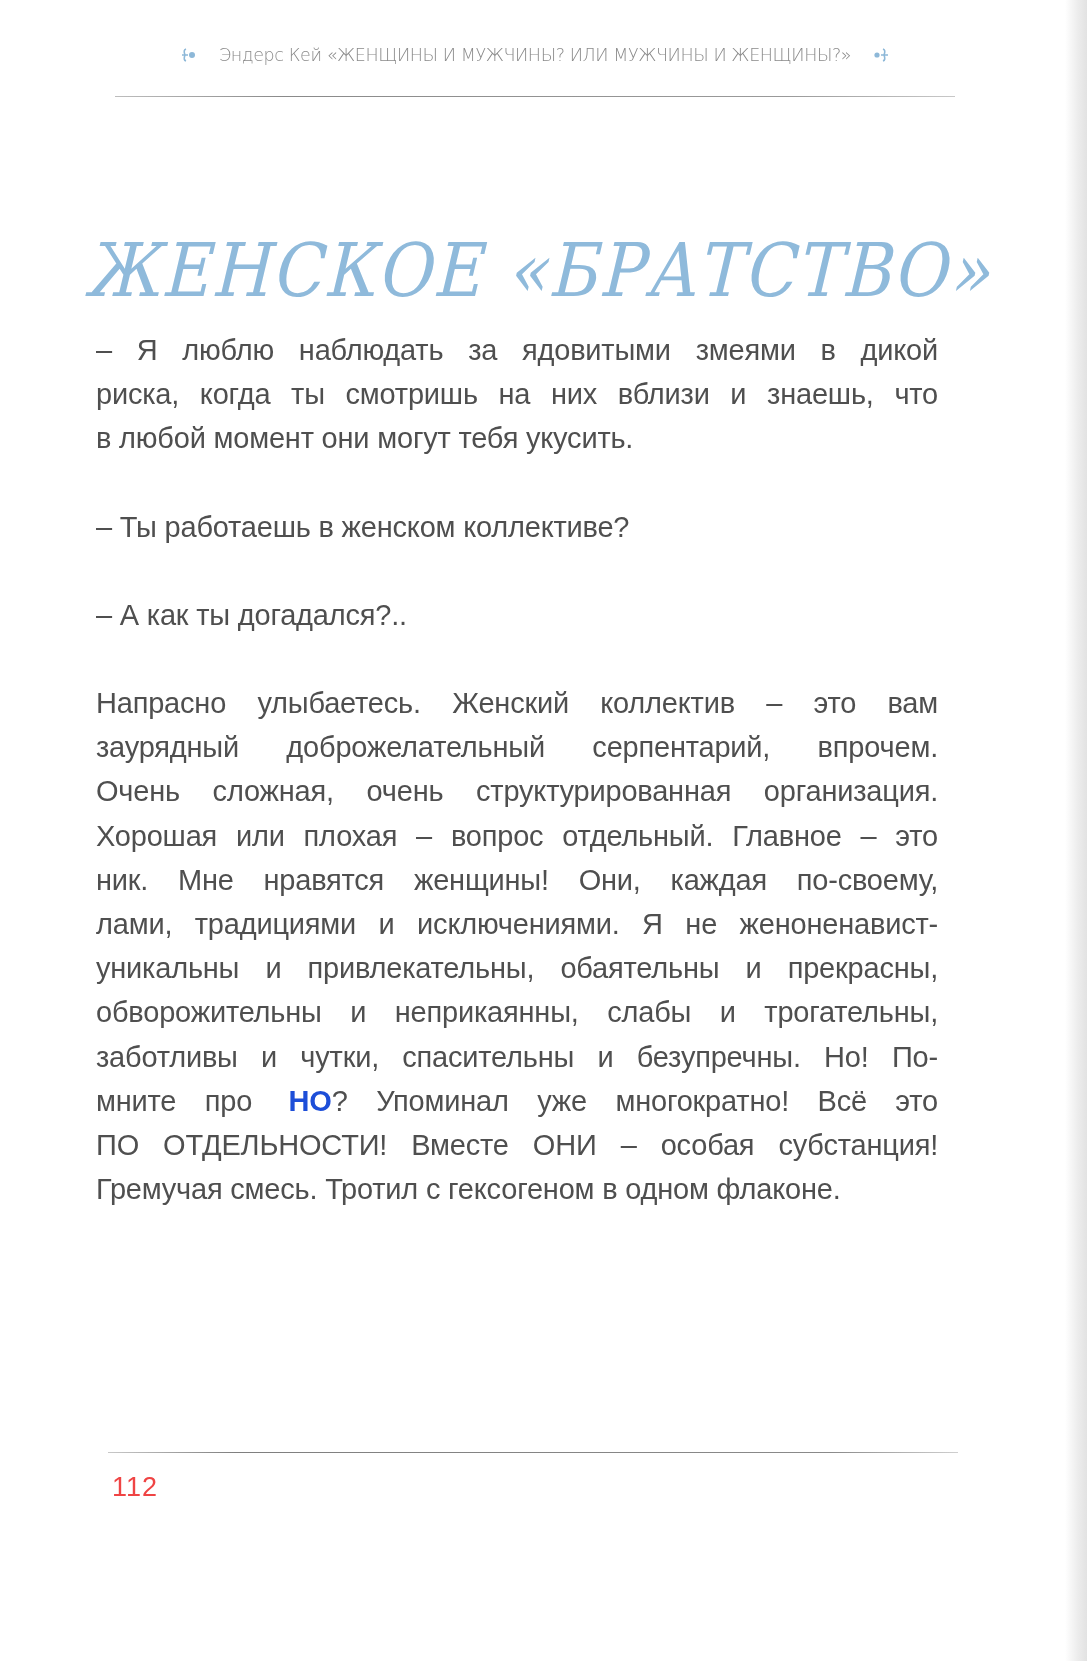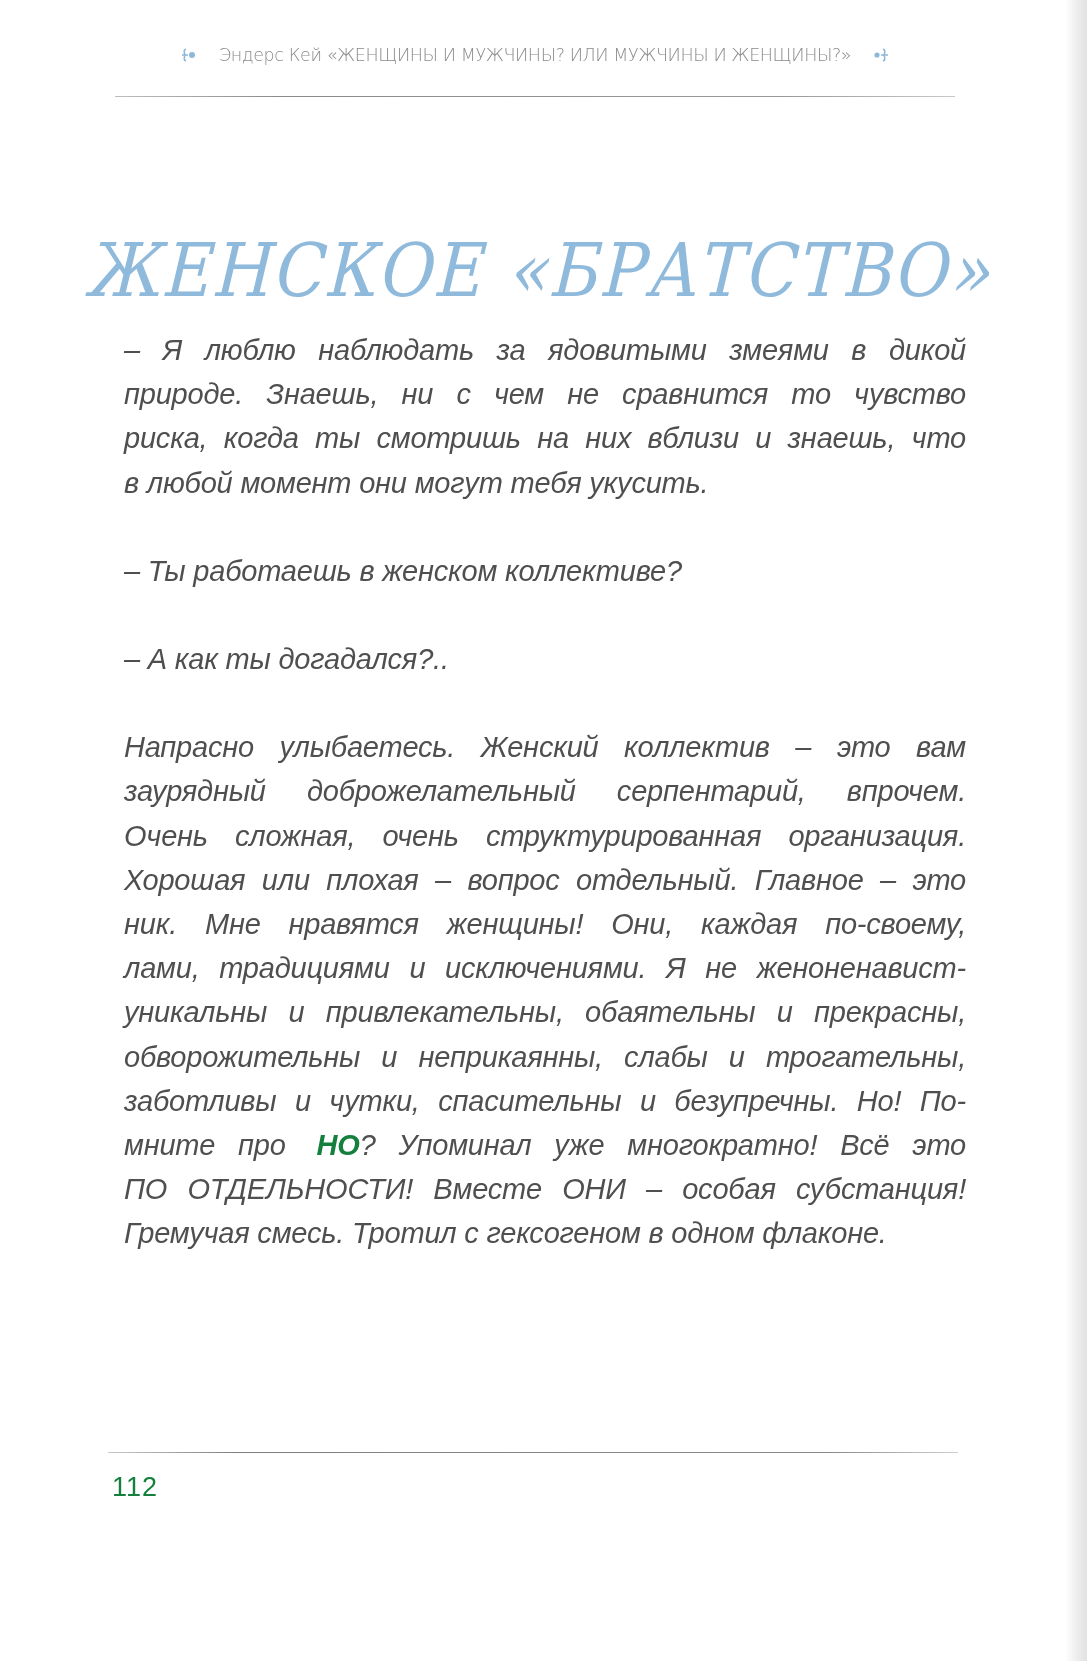--- a/index.html
+++ b/index.html
@@ -27,38 +27,37 @@
       background: linear-gradient(to right, #bdbdbd, #8a8a8a 20%, #9a9a9a 80%, #c8c8c8);
     }
     .chapter-title {
       position: absolute; left: 0; top: 188px; width: 1087px; text-align: center;
       color: #8fbadb; font-size: 66px; letter-spacing: 2px;
       font-family: "DejaVu Serif", serif; font-style: italic; font-weight: normal;
       transform: scaleY(1.12) skewX(-4deg);
       white-space: nowrap;
     }
     .body-text {
-      position: absolute; left: 124px; top: 328px; width: 842px;
+      position: absolute; left: 96px; top: 328px; width: 842px;
       color: #4f4f4f; font-size: 29px; line-height: 44.2px;
       font-family: "Liberation Sans", sans-serif; font-weight: normal;
       letter-spacing: -0.2px;
-      font-style: italic;
     }
     .para { margin: 0; text-align: justify; text-align-last: left; }
     .para + .para { margin-top: 44px; }
     .line { display: block; text-align: justify; text-align-last: justify; white-space: nowrap; overflow: visible; }
     .line.last { text-align-last: left; }
-    .bold { font-weight: bold; color: #15803d; margin-left: 8px; }
+    .bold { font-weight: bold; color: #1d4ed8; margin-left: 8px; }
     .rule-bottom {
       position: absolute; left: 108px; top: 1452px; width: 850px; height: 1px;
       background: linear-gradient(to right, #c8c8c8, #7f7f7f 15%, #8a8a8a 85%, #cfcfcf);
     }
     .page-number {
       position: absolute; left: 112px; top: 1472px;
-      color: #15803d; font-size: 27px; font-family: "Liberation Sans", sans-serif;
+      color: #ef4444; font-size: 27px; font-family: "Liberation Sans", sans-serif;
       letter-spacing: 1px;
     }
   </style>
 </head>
 <body>
 
 <div class="page-edge"></div>
 
 <div class="running-header">
   <span class="ornament">
@@ -76,21 +75,20 @@
   </span>
 </div>
 
 <div class="rule-top"></div>
 
 <h1 class="chapter-title">ЖЕНСКОЕ «БРАТСТВО»</h1>
 
 <div class="body-text">
   <p class="para">
     <span class="line">– Я люблю наблюдать за ядовитыми змеями в дикой</span>
-    <span class="line">природе. Знаешь, ни с чем не сравнится то чувство</span>
     <span class="line">риска, когда ты смотришь на них вблизи и знаешь, что</span>
     <span class="line last">в любой момент они могут тебя укусить.</span>
   </p>
   <p class="para">
     <span class="line last">– Ты работаешь в женском коллективе?</span>
   </p>
   <p class="para">
     <span class="line last">– А как ты догадался?..</span>
   </p>
   <p class="para">

